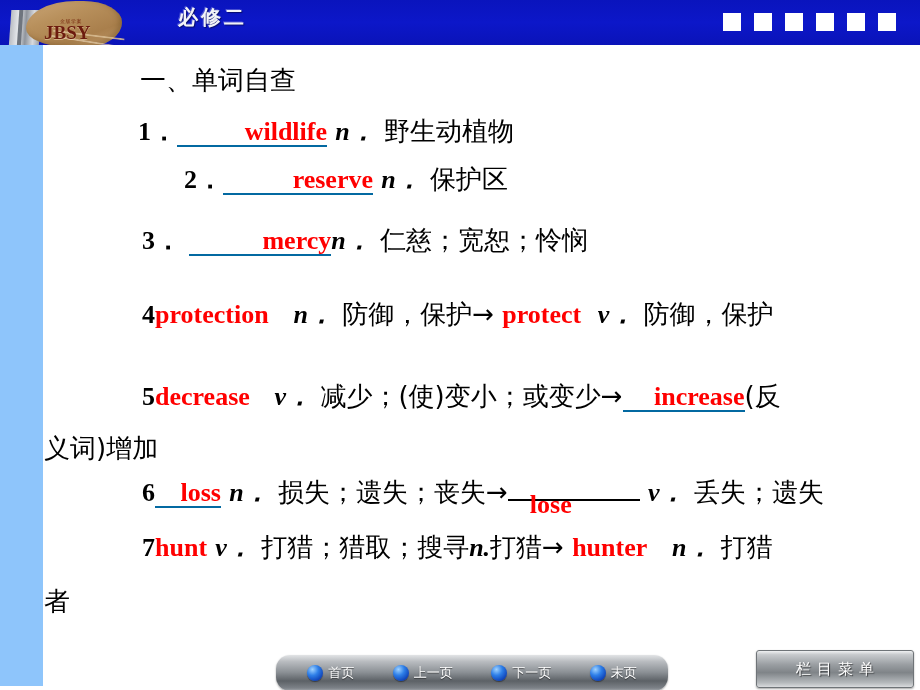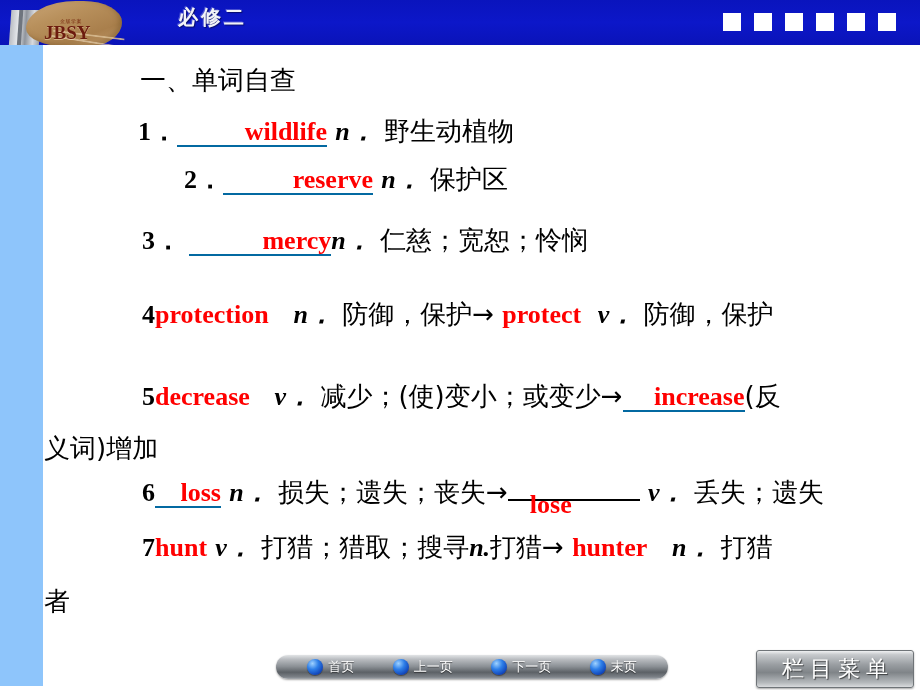--- a/index.html
+++ b/index.html
@@ -176,21 +176,21 @@
     top: -12px;
     margin-top: 11px;
   }
 
   
   .footer-nav {
     position: absolute;
     left: 276px;
     top: 655px;
     width: 392px;
-    height: 24px;
+    height: 36px;
     border-radius: 14px;
     background: linear-gradient(180deg,#e2e4e6 0%, #b9bcc0 18%, #8b9095 48%, #5c6166 72%, #7d8288 92%, #a7abb0 100%);
     box-shadow: 0 1px 2px rgba(0,0,0,.35);
     display: flex;
     align-items: center;
     justify-content: space-around;
     padding: 0 12px;
     box-sizing: border-box;
   }
   .nav-item {
@@ -219,21 +219,21 @@
     border-radius: 3px;
     background: linear-gradient(180deg,#f0f1f2 0%,#c7cacd 10%,#9a9ea2 38%,#7f8488 60%,#b5b9bc 88%,#d9dbdd 100%);
     border: 1px solid #6f7478;
     display: flex;
     align-items: center;
     justify-content: center;
     box-shadow: 0 1px 2px rgba(0,0,0,.35);
   }
   .menu-button span {
     color: #ffffff;
-    font-size: 22px;
+    font-size: 15px;
     font-family: "DejaVu Sans", sans-serif;
     letter-spacing: 6px;
     text-shadow: 1px 1px 1px rgba(0,0,0,.6);
     padding-left: 6px;
   }
 </style>
 </head>
 <body>
 
 <div class="header">

